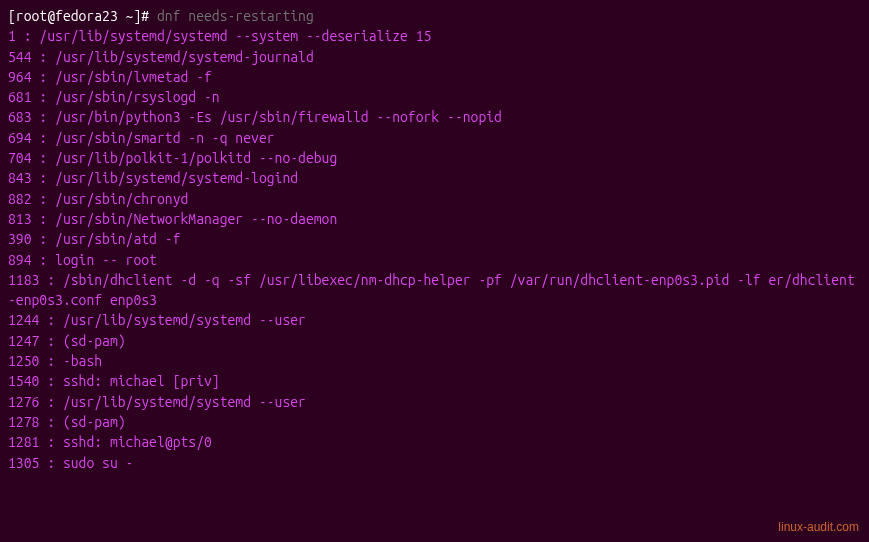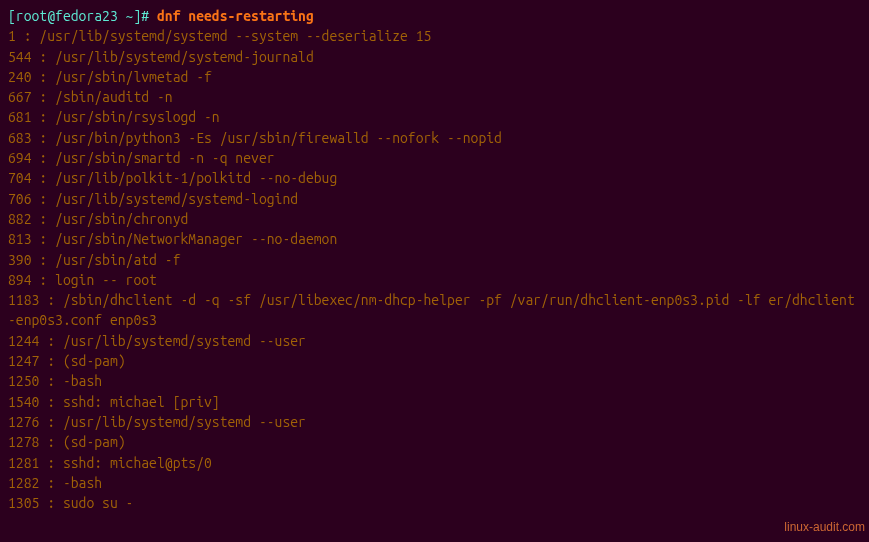--- a/index.html
+++ b/index.html
@@ -17,60 +17,57 @@
       width: 869px;
       height: 542px;
       overflow: hidden;
       position: relative;
     }
     .terminal-line {
       white-space: pre-wrap;
       word-break: break-all;
     }
     .prompt-user {
-      color: #5eead4;
+      color: #ffffff;
     }
     .command {
-      color: #f97316;
-      font-weight: bold;
+      color: #737373;
     }
     .output-line {
-      color: #a16207;
+      color: #d946ef;
     }
     .watermark {
       position: absolute;
       bottom: 6px;
-      right: 4px;
+      right: 10px;
       color: #cc6633;
       font-size: 12px;
       font-family: sans-serif;
     }
   </style>
 </head>
 <body>
 
 <div class="terminal-line"><span class="prompt-user">[root@fedora23 ~]#</span> <span class="command">dnf needs-restarting</span></div>
 <div id="output-container">
     <div class="terminal-line output-line">1 : /usr/lib/systemd/systemd --system --deserialize 15</div>
     <div class="terminal-line output-line">544 : /usr/lib/systemd/systemd-journald</div>
-    <div class="terminal-line output-line">240 : /usr/sbin/lvmetad -f</div>
-    <div class="terminal-line output-line">667 : /sbin/auditd -n</div>
+    <div class="terminal-line output-line">964 : /usr/sbin/lvmetad -f</div>
     <div class="terminal-line output-line">681 : /usr/sbin/rsyslogd -n</div>
     <div class="terminal-line output-line">683 : /usr/bin/python3 -Es /usr/sbin/firewalld --nofork --nopid</div>
     <div class="terminal-line output-line">694 : /usr/sbin/smartd -n -q never</div>
     <div class="terminal-line output-line">704 : /usr/lib/polkit-1/polkitd --no-debug</div>
-    <div class="terminal-line output-line">706 : /usr/lib/systemd/systemd-logind</div>
+    <div class="terminal-line output-line">843 : /usr/lib/systemd/systemd-logind</div>
     <div class="terminal-line output-line">882 : /usr/sbin/chronyd</div>
     <div class="terminal-line output-line">813 : /usr/sbin/NetworkManager --no-daemon</div>
     <div class="terminal-line output-line">390 : /usr/sbin/atd -f</div>
     <div class="terminal-line output-line">894 : login -- root</div>
     <div class="terminal-line output-line">1183 : /sbin/dhclient -d -q -sf /usr/libexec/nm-dhcp-helper -pf /var/run/dhclient-enp0s3.pid -lf er/dhclient-enp0s3.conf enp0s3</div>
     <div class="terminal-line output-line">1244 : /usr/lib/systemd/systemd --user</div>
     <div class="terminal-line output-line">1247 : (sd-pam)</div>
     <div class="terminal-line output-line">1250 : -bash</div>
     <div class="terminal-line output-line">1540 : sshd: michael [priv]</div>
     <div class="terminal-line output-line">1276 : /usr/lib/systemd/systemd --user</div>
     <div class="terminal-line output-line">1278 : (sd-pam)</div>
     <div class="terminal-line output-line">1281 : sshd: michael@pts/0</div>
-    <div class="terminal-line output-line">1282 : -bash</div>
     <div class="terminal-line output-line">1305 : sudo su -</div>
   </div>
 <div class="watermark">linux-audit.com</div>
 
 </body></html>

